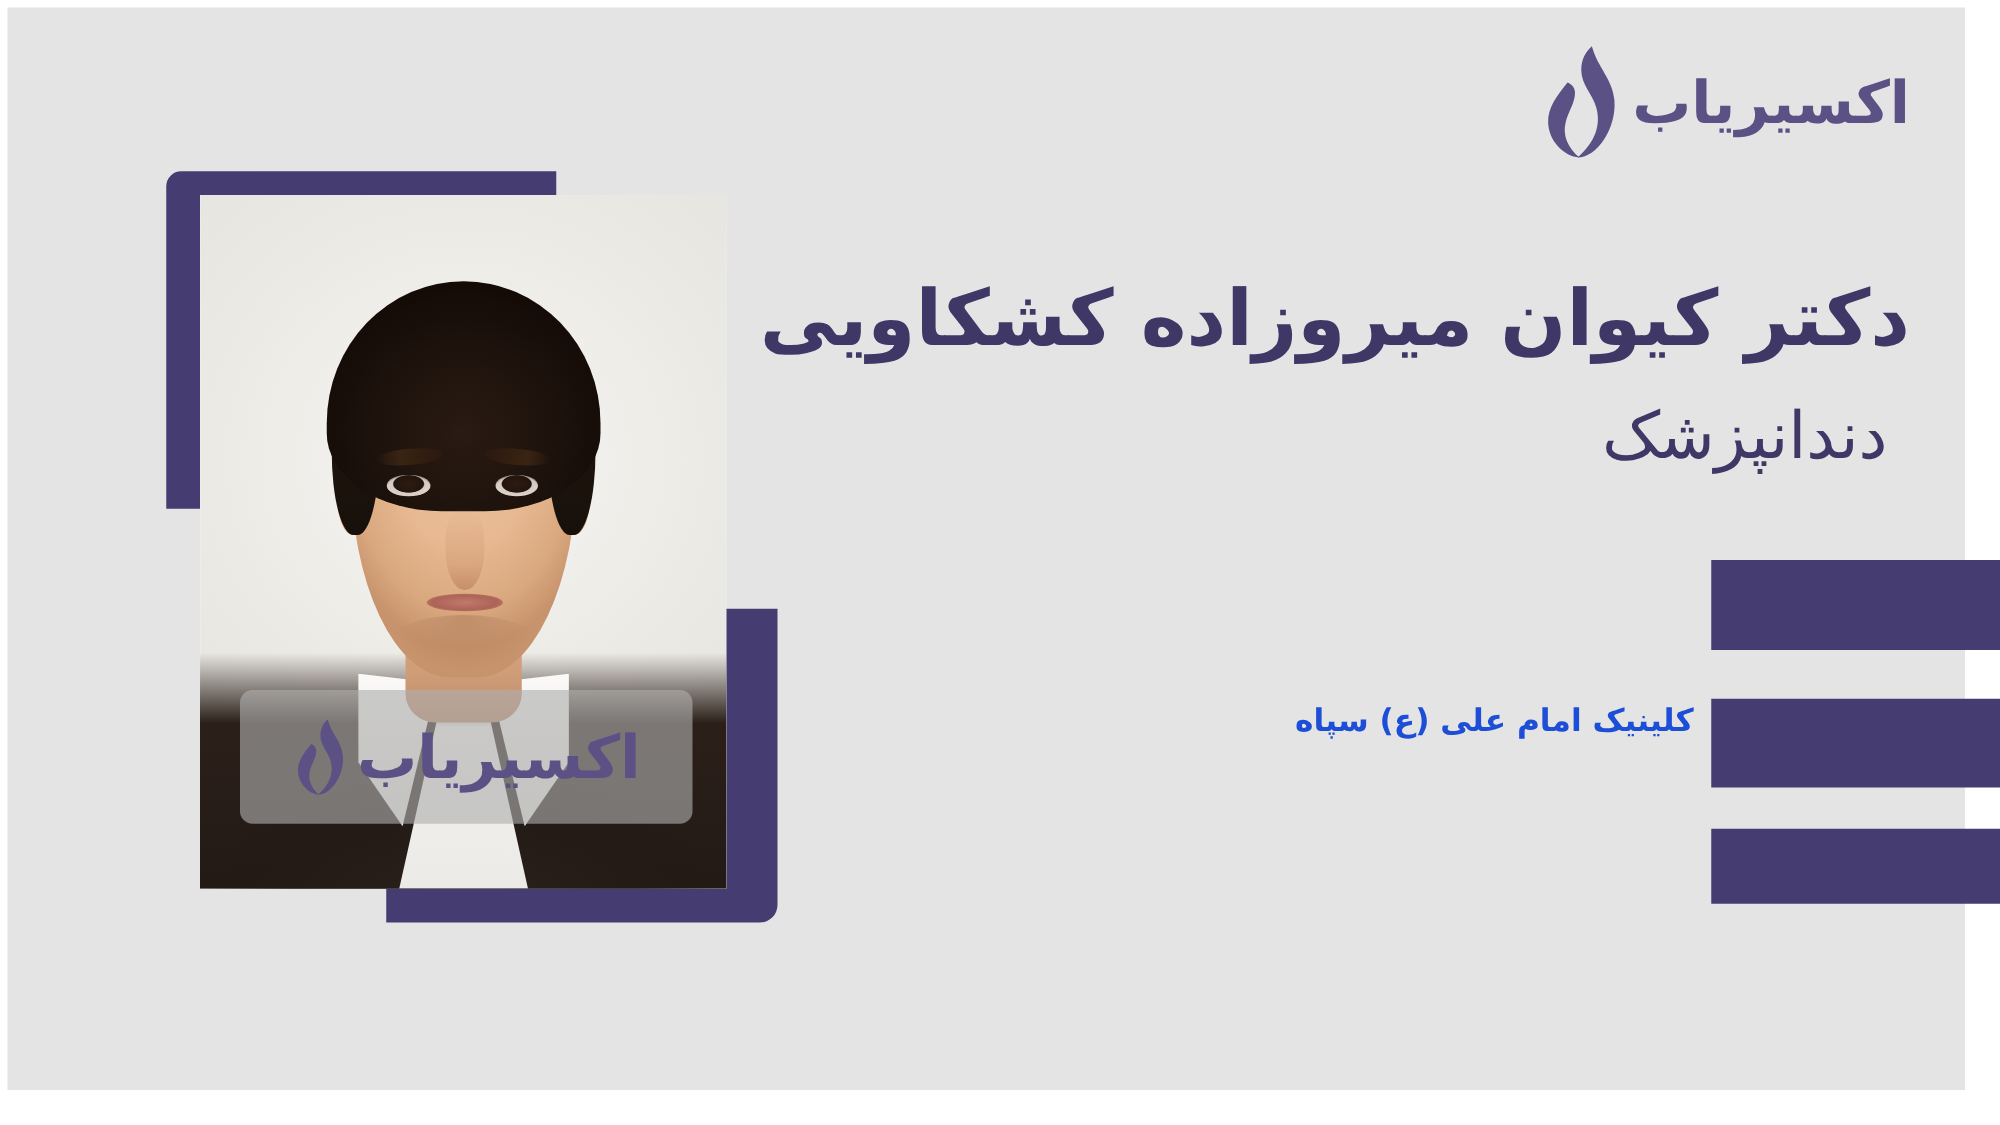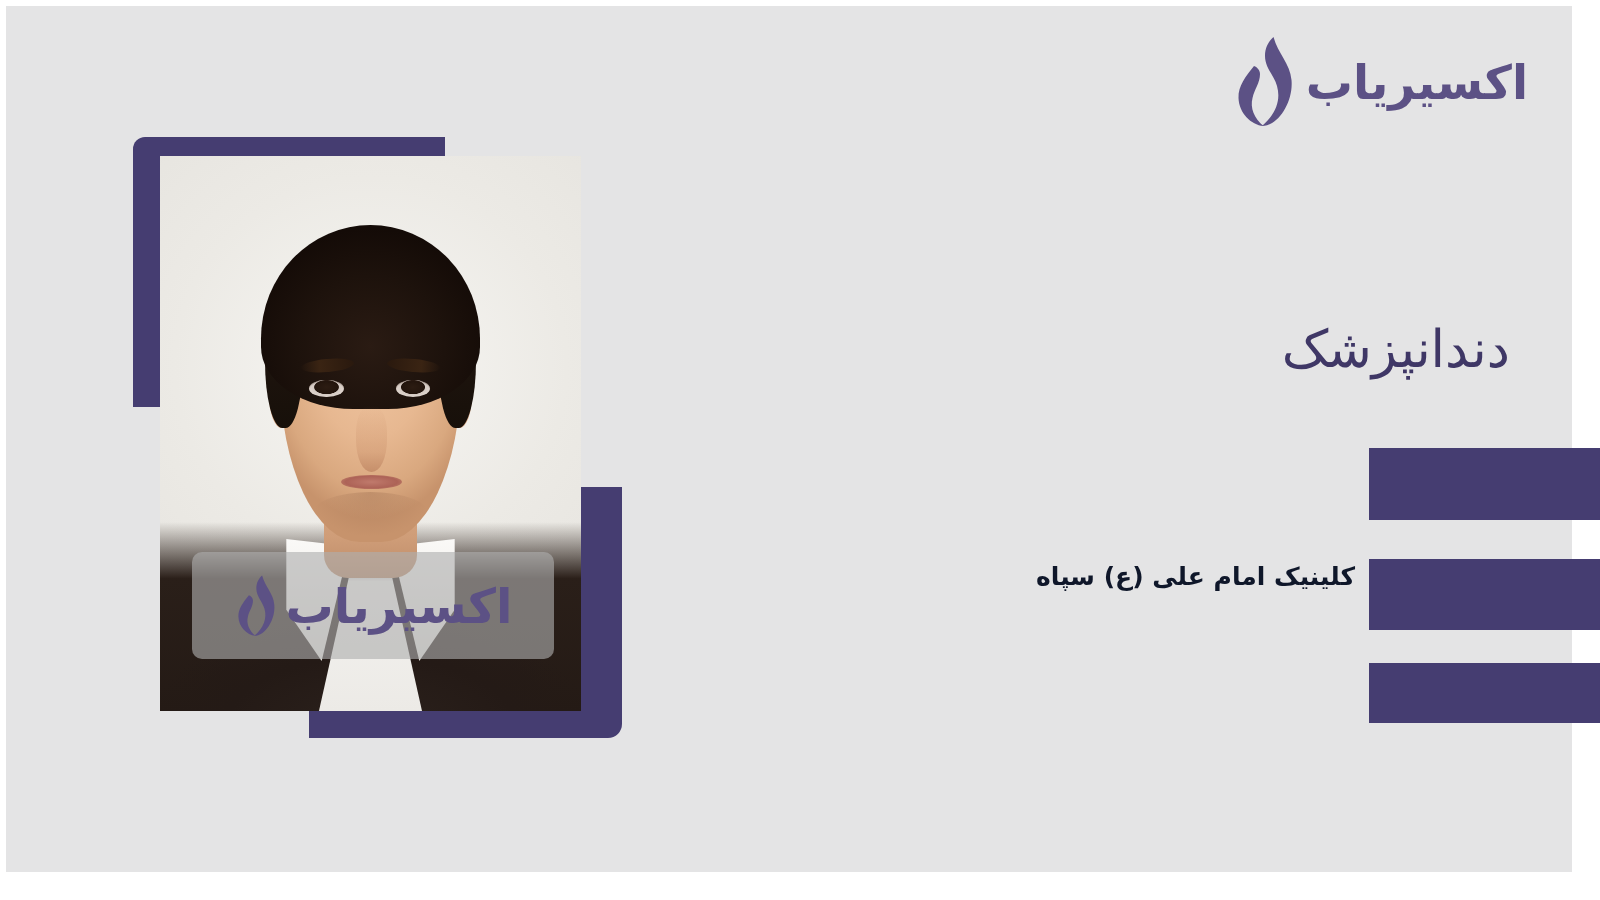--- a/index.html
+++ b/index.html
@@ -279,21 +279,21 @@
 
   .clinic-name {
     position: absolute;
     right: 245px;
     top: 562px;
     direction: rtl;
     text-align: right;
     font-family: "DejaVu Sans", "Liberation Sans", sans-serif;
     font-size: 25px;
     font-weight: 700;
-    color: #0f172a;
+    color: #1d4ed8;
     line-height: 1.2;
     white-space: nowrap;
     z-index: 35;
   }
 
   
   .bar {
     position: absolute;
     background: #453d71;
     right: 0;
@@ -311,20 +311,21 @@
   <div class="canvas"></div>
 
   <div class="brand">
     <div class="brand-word">اکسیریاب</div>
     <svg class="flame" viewBox="0 0 62 92" aria-hidden="true">
       <path d="M41.5 1 C46 18 58 27 59.5 44 C61.5 66 46 90 30 90 C44 78 49 64 45 50 C42 39 33 32 33 20 C33 11 37 5 41.5 1 Z" fill="#5c5185"></path>
       <path d="M22 30 C14 40 6 50 6.5 62 C7 77 19 89 31.5 90 C22 82 18 72 20.5 62 C22.5 53 28 47 28 38 C28 34 25 31 22 30 Z" fill="#5c5185"></path>
     </svg>
   </div>
 
+  <div class="doctor-name">دکتر کیوان میروزاده کشکاویی</div>
 
   <div class="doctor-specialty">دندانپزشک</div>
 
   <div class="bar bar-1"></div>
   <div class="bar bar-2"></div>
   <div class="bar bar-3"></div>
 
   <div class="clinic-name">کلینیک امام علی (ع) سپاه</div>
 
   <div class="photo-block">

